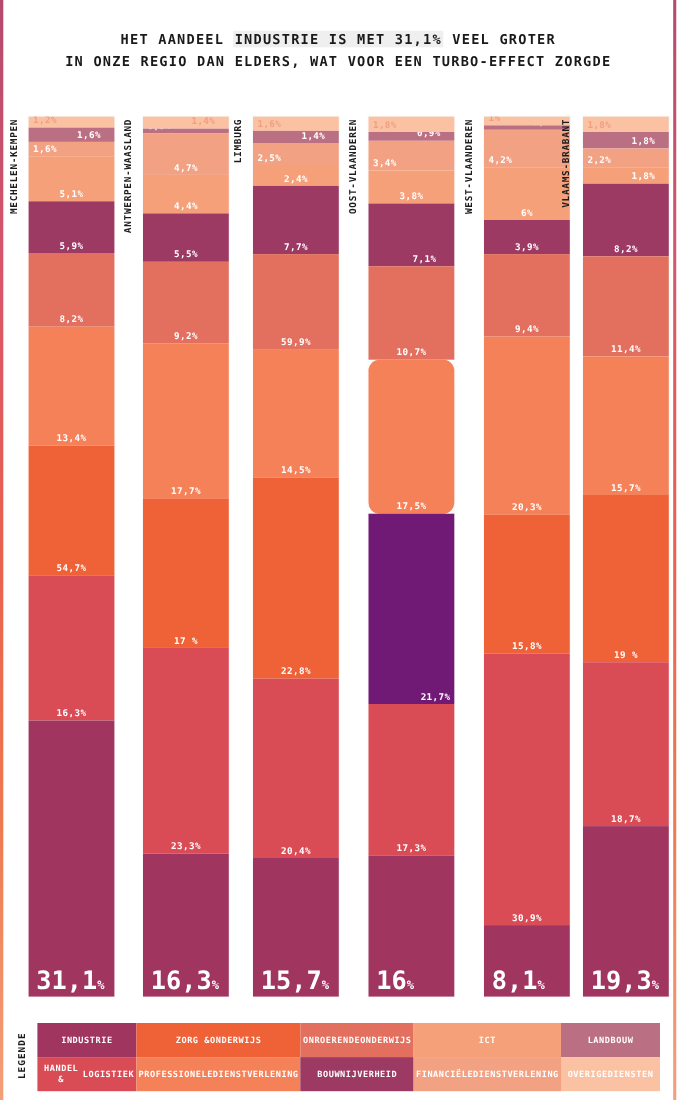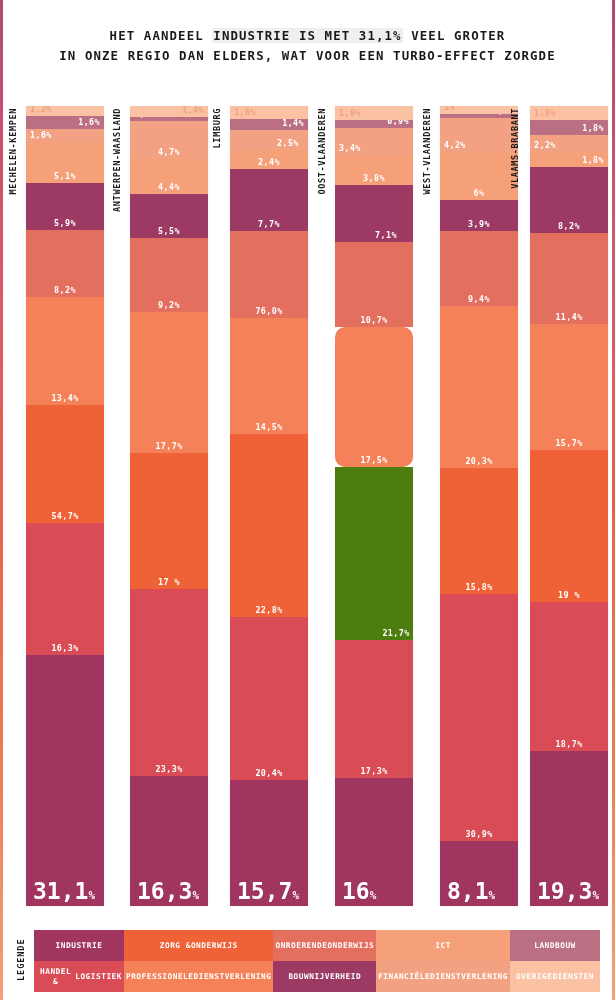--- a/index.html
+++ b/index.html
@@ -85,21 +85,21 @@
     padding-bottom:2px;
     white-space:nowrap;
     line-height:9px;
   }
   .seg.total .v{
     font-size:23px;
     letter-spacing:0px;
     padding-bottom:6px;
   }
   .seg.total .v .pc{font-size:11px;}
-  .seg.right .v{width:100%;text-align:right;padding-right:4px;}
+  .seg.right .v{width:100%;text-align:left;padding-right:4px;margin-left:44px;}
   .seg.left  .v{width:100%;text-align:left;padding-left:4px;}
   .seg.total .v{width:100%;text-align:left;padding-left:7px;}
 
   
   #legend{
     position:absolute;
     left:0;top:928px;
     width:615px;height:64px;
   }
   #legend .lg-label{
@@ -217,31 +217,31 @@
     </div>
     <div class="colgroup" style="left: 212px; width: 96px;">
       <div class="rotlabel">LIMBURG</div>
       <div class="bar" style="left: 18px; width: 78px;">
         <div class="seg left" style="background: rgb(250, 193, 163); flex: 1.6 0 0px;">
           <span class="v" style="color: rgb(240, 160, 126);">1,6%</span>
         </div>
         <div class="seg right" style="background: rgb(187, 111, 131); flex: 1.4 0 0px;">
           <span class="v" style="color: rgb(255, 255, 255);">1,4%</span>
         </div>
-        <div class="seg left" style="background: rgb(243, 161, 131); flex: 2.5 0 0px; padding-left: 43px;">
+        <div class="seg left" style="background: rgb(243, 161, 131); flex: 2.5 0 0px;">
           <span class="v" style="color: rgb(255, 255, 255);">2,5%</span>
         </div>
         <div class="seg" style="background: rgb(246, 160, 121); flex: 2.4 0 0px;">
           <span class="v" style="color: rgb(255, 255, 255);">2,4%</span>
         </div>
         <div class="seg" style="background: rgb(156, 58, 99); flex: 7.7 0 0px;">
           <span class="v" style="color: rgb(255, 255, 255);">7,7%</span>
         </div>
         <div class="seg" style="background: rgb(227, 112, 95); flex: 10.9 0 0px;">
-          <span class="v" style="color: rgb(255, 255, 255);">76,0%</span>
+          <span class="v" style="color: rgb(255, 255, 255);">59,9%</span>
         </div>
         <div class="seg" style="background: rgb(245, 129, 89); flex: 14.5 0 0px;">
           <span class="v" style="color: rgb(255, 255, 255);">14,5%</span>
         </div>
         <div class="seg" style="background: rgb(239, 97, 55); flex: 22.8 0 0px;">
           <span class="v" style="color: rgb(255, 255, 255);">22,8%</span>
         </div>
         <div class="seg" style="background: rgb(217, 75, 85); flex: 20.4 0 0px;">
           <span class="v" style="color: rgb(255, 255, 255);">20,4%</span>
         </div>
@@ -267,21 +267,21 @@
         </div>
         <div class="seg" style="background: rgb(156, 58, 99); flex: 7.1 0 0px;">
           <span class="v" style="color: rgb(255, 255, 255); margin-left: 24px;">7,1%</span>
         </div>
         <div class="seg" style="background: rgb(227, 112, 95); flex: 10.7 0 0px;">
           <span class="v" style="color: rgb(255, 255, 255);">10,7%</span>
         </div>
         <div class="seg" style="background: rgb(245, 129, 89); flex: 17.5 0 0px; border-radius: 10px;">
           <span class="v" style="color: rgb(255, 255, 255);">17,5%</span>
         </div>
-        <div class="seg" style="background: #4d7c0f; flex: 21.7 0 0px; padding-left: 44px;">
+        <div class="seg" style="background: #701a75; flex: 21.7 0 0px; padding-left: 44px;">
           <span class="v" style="color: rgb(255, 255, 255);">21,7%</span>
         </div>
         <div class="seg" style="background: rgb(217, 75, 85); flex: 17.3 0 0px;">
           <span class="v" style="color: rgb(255, 255, 255);">17,3%</span>
         </div>
         <div class="seg total" style="background: rgb(160, 53, 95); flex: 16 0 0px;">
           <span class="v" style="color: rgb(255, 255, 255);"><span>16</span><span class="pc">%</span></span>
         </div>
       </div>
     </div>

